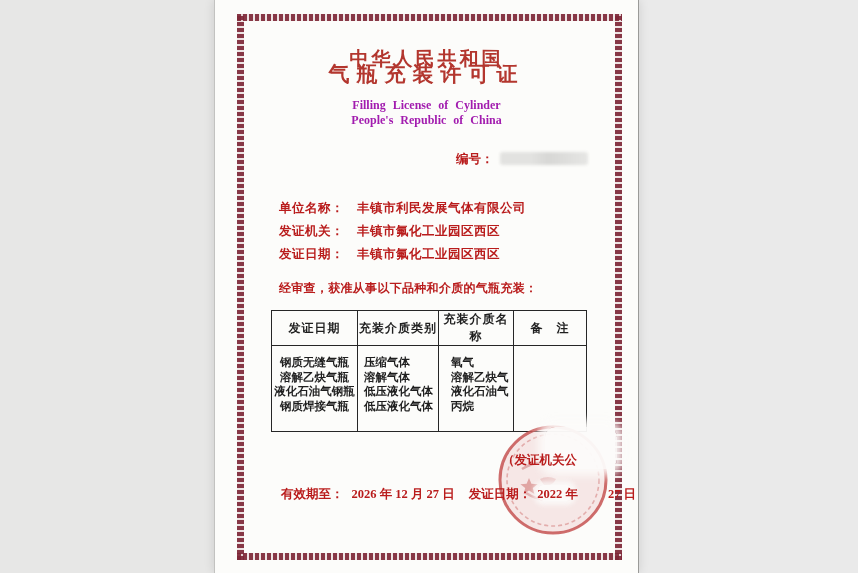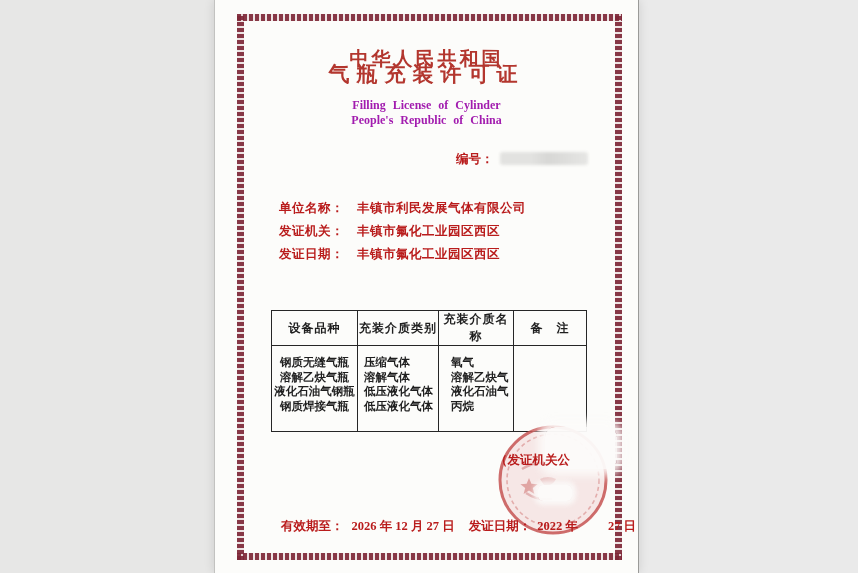--- a/index.html
+++ b/index.html
@@ -23,22 +23,22 @@
   .intro-row{left:64px;top:280px;font-size:12px;letter-spacing:.3px;}
   table.media{position:absolute;left:56px;top:310px;width:315px;border-collapse:collapse;table-layout:fixed;}
   table.media th,table.media td{border:1.6px solid #262626;color:#1f1f1f;font-weight:bold;}
   table.media th{height:21px;font-size:12px;letter-spacing:1px;text-align:center;padding:0;}
   table.media td{height:76px;vertical-align:top;padding:9px 0 0 0;font-size:11.5px;font-family:Liberation Serif, serif;}
   .cl{line-height:14.5px;white-space:nowrap;}
   td.c0 .cl{text-align:center;}
   td.c1 .cl{padding-left:6px;}
   td.c2 .cl{padding-left:12px;}
   .issuer-row{left:66px;top:452px;}
-  .seal-caption{left:280px;top:452px;z-index:4;}
-  .dates-row{left:66px;top:486px;z-index:4;margin-top:32px;}
+  .seal-caption{left:287px;top:452px;z-index:4;}
+  .dates-row{left:66px;top:486px;z-index:4;}
   .gap-redact{display:inline-block;width:30px;height:12px;}
   .stamp{position:absolute;left:281px;top:423px;width:114px;height:114px;z-index:2;filter:blur(.4px);}
   .redact-white{position:absolute;background:rgba(252,251,250,.96);border-radius:10px;box-shadow:0 0 8px 7px rgba(252,251,250,.9);z-index:3;}
   .rw-seal{left:330px;top:427px;width:72px;height:42px;}
   .rw-date{left:323px;top:485px;width:34px;height:16px;border-radius:5px;box-shadow:0 0 5px 4px rgba(252,251,250,.85);}
 </style>
 </head>
 <body>
 
 <div class="scene">
@@ -61,31 +61,32 @@
     <div class="row" style="left:64px;top:200px;">
       <span class="f-label">单位名称：</span><span class="f-value">丰镇市利民发展气体有限公司</span>
     </div>
     <div class="row" style="left:64px;top:223px;">
       <span class="f-label">发证机关：</span><span class="f-value">丰镇市氟化工业园区西区</span>
     </div>
     <div class="row" style="left:64px;top:246px;">
       <span class="f-label">发证日期：</span><span class="f-value">丰镇市氟化工业园区西区</span>
     </div>
 
+    <div class="row intro-row">经审查，获准从事以下品种和介质的气瓶充装：</div>
 
     <table class="media">
       <colgroup>
         <col style="width:86px">
           <col style="width:81px">
           <col style="width:75px">
           <col style="width:73px">
       </colgroup>
       <thead>
         <tr>
-          <th>设备品种</th>
+          <th>发证日期</th>
           <th>充装介质类别</th>
           <th>充装介质名称</th>
           <th>备　注</th>
         </tr>
       </thead>
       <tbody>
         <tr>
           <td class="c0">
             <div class="cl">钢质无缝气瓶</div>
             <div class="cl">溶解乙炔气瓶</div>

